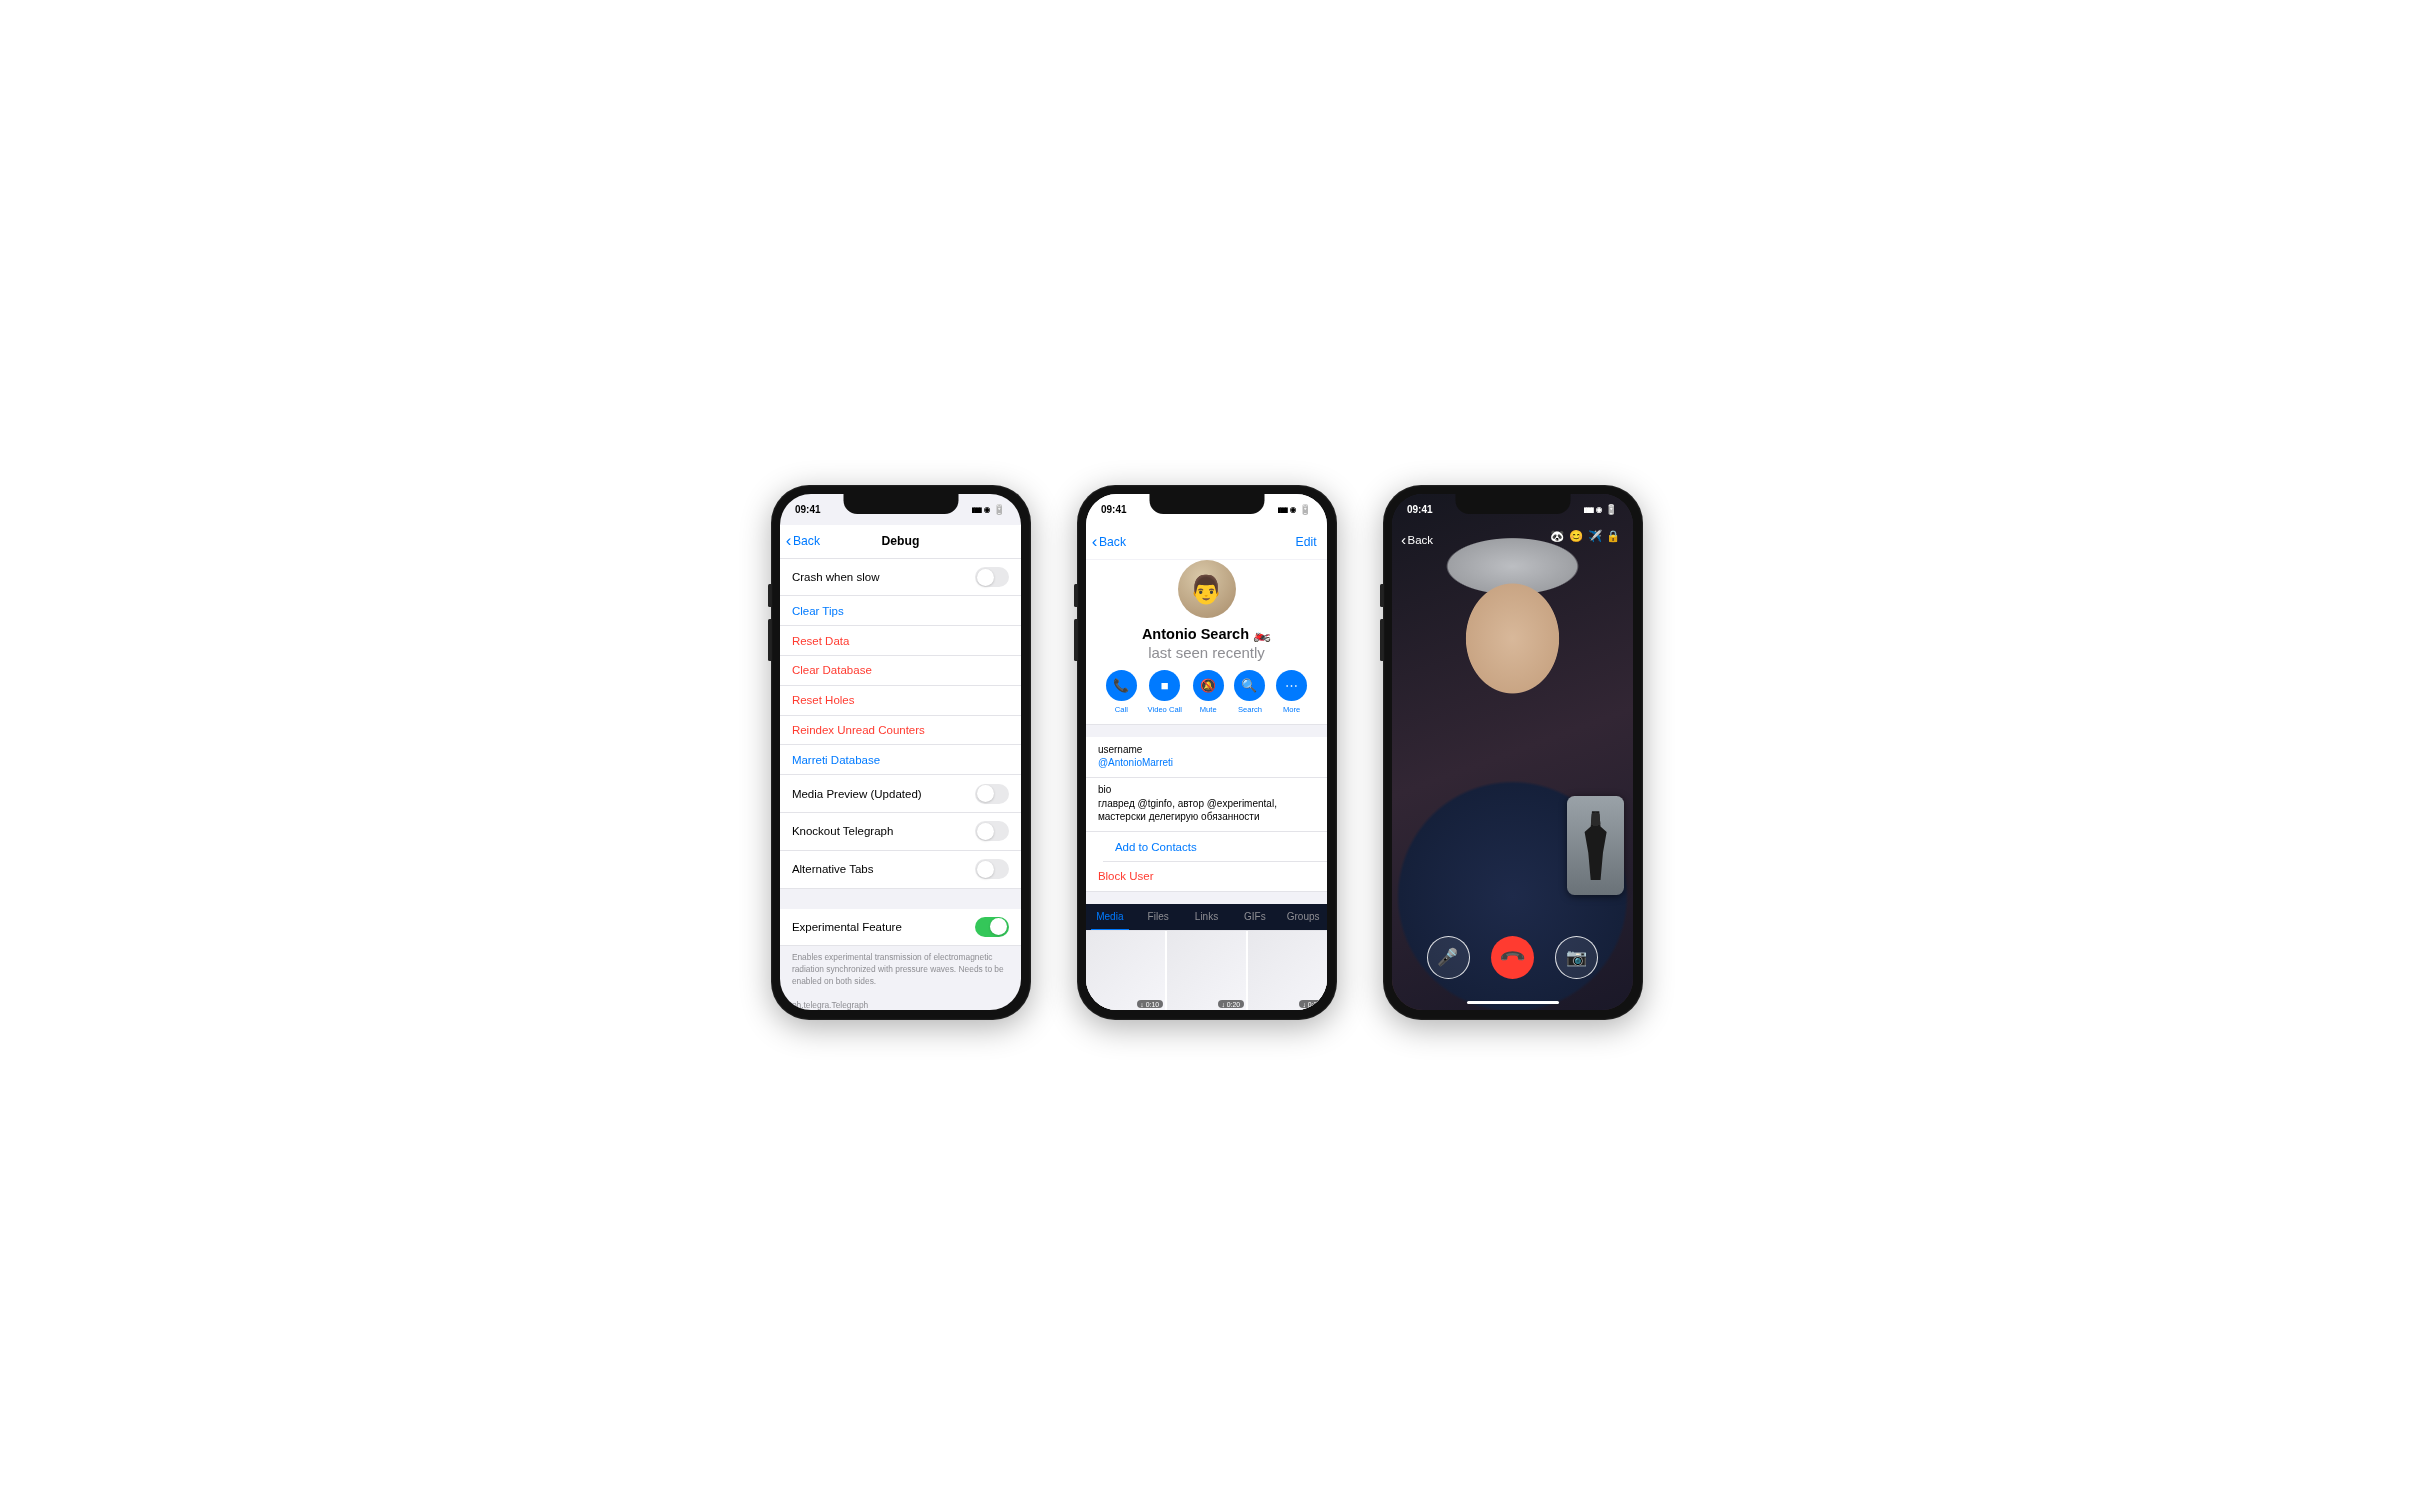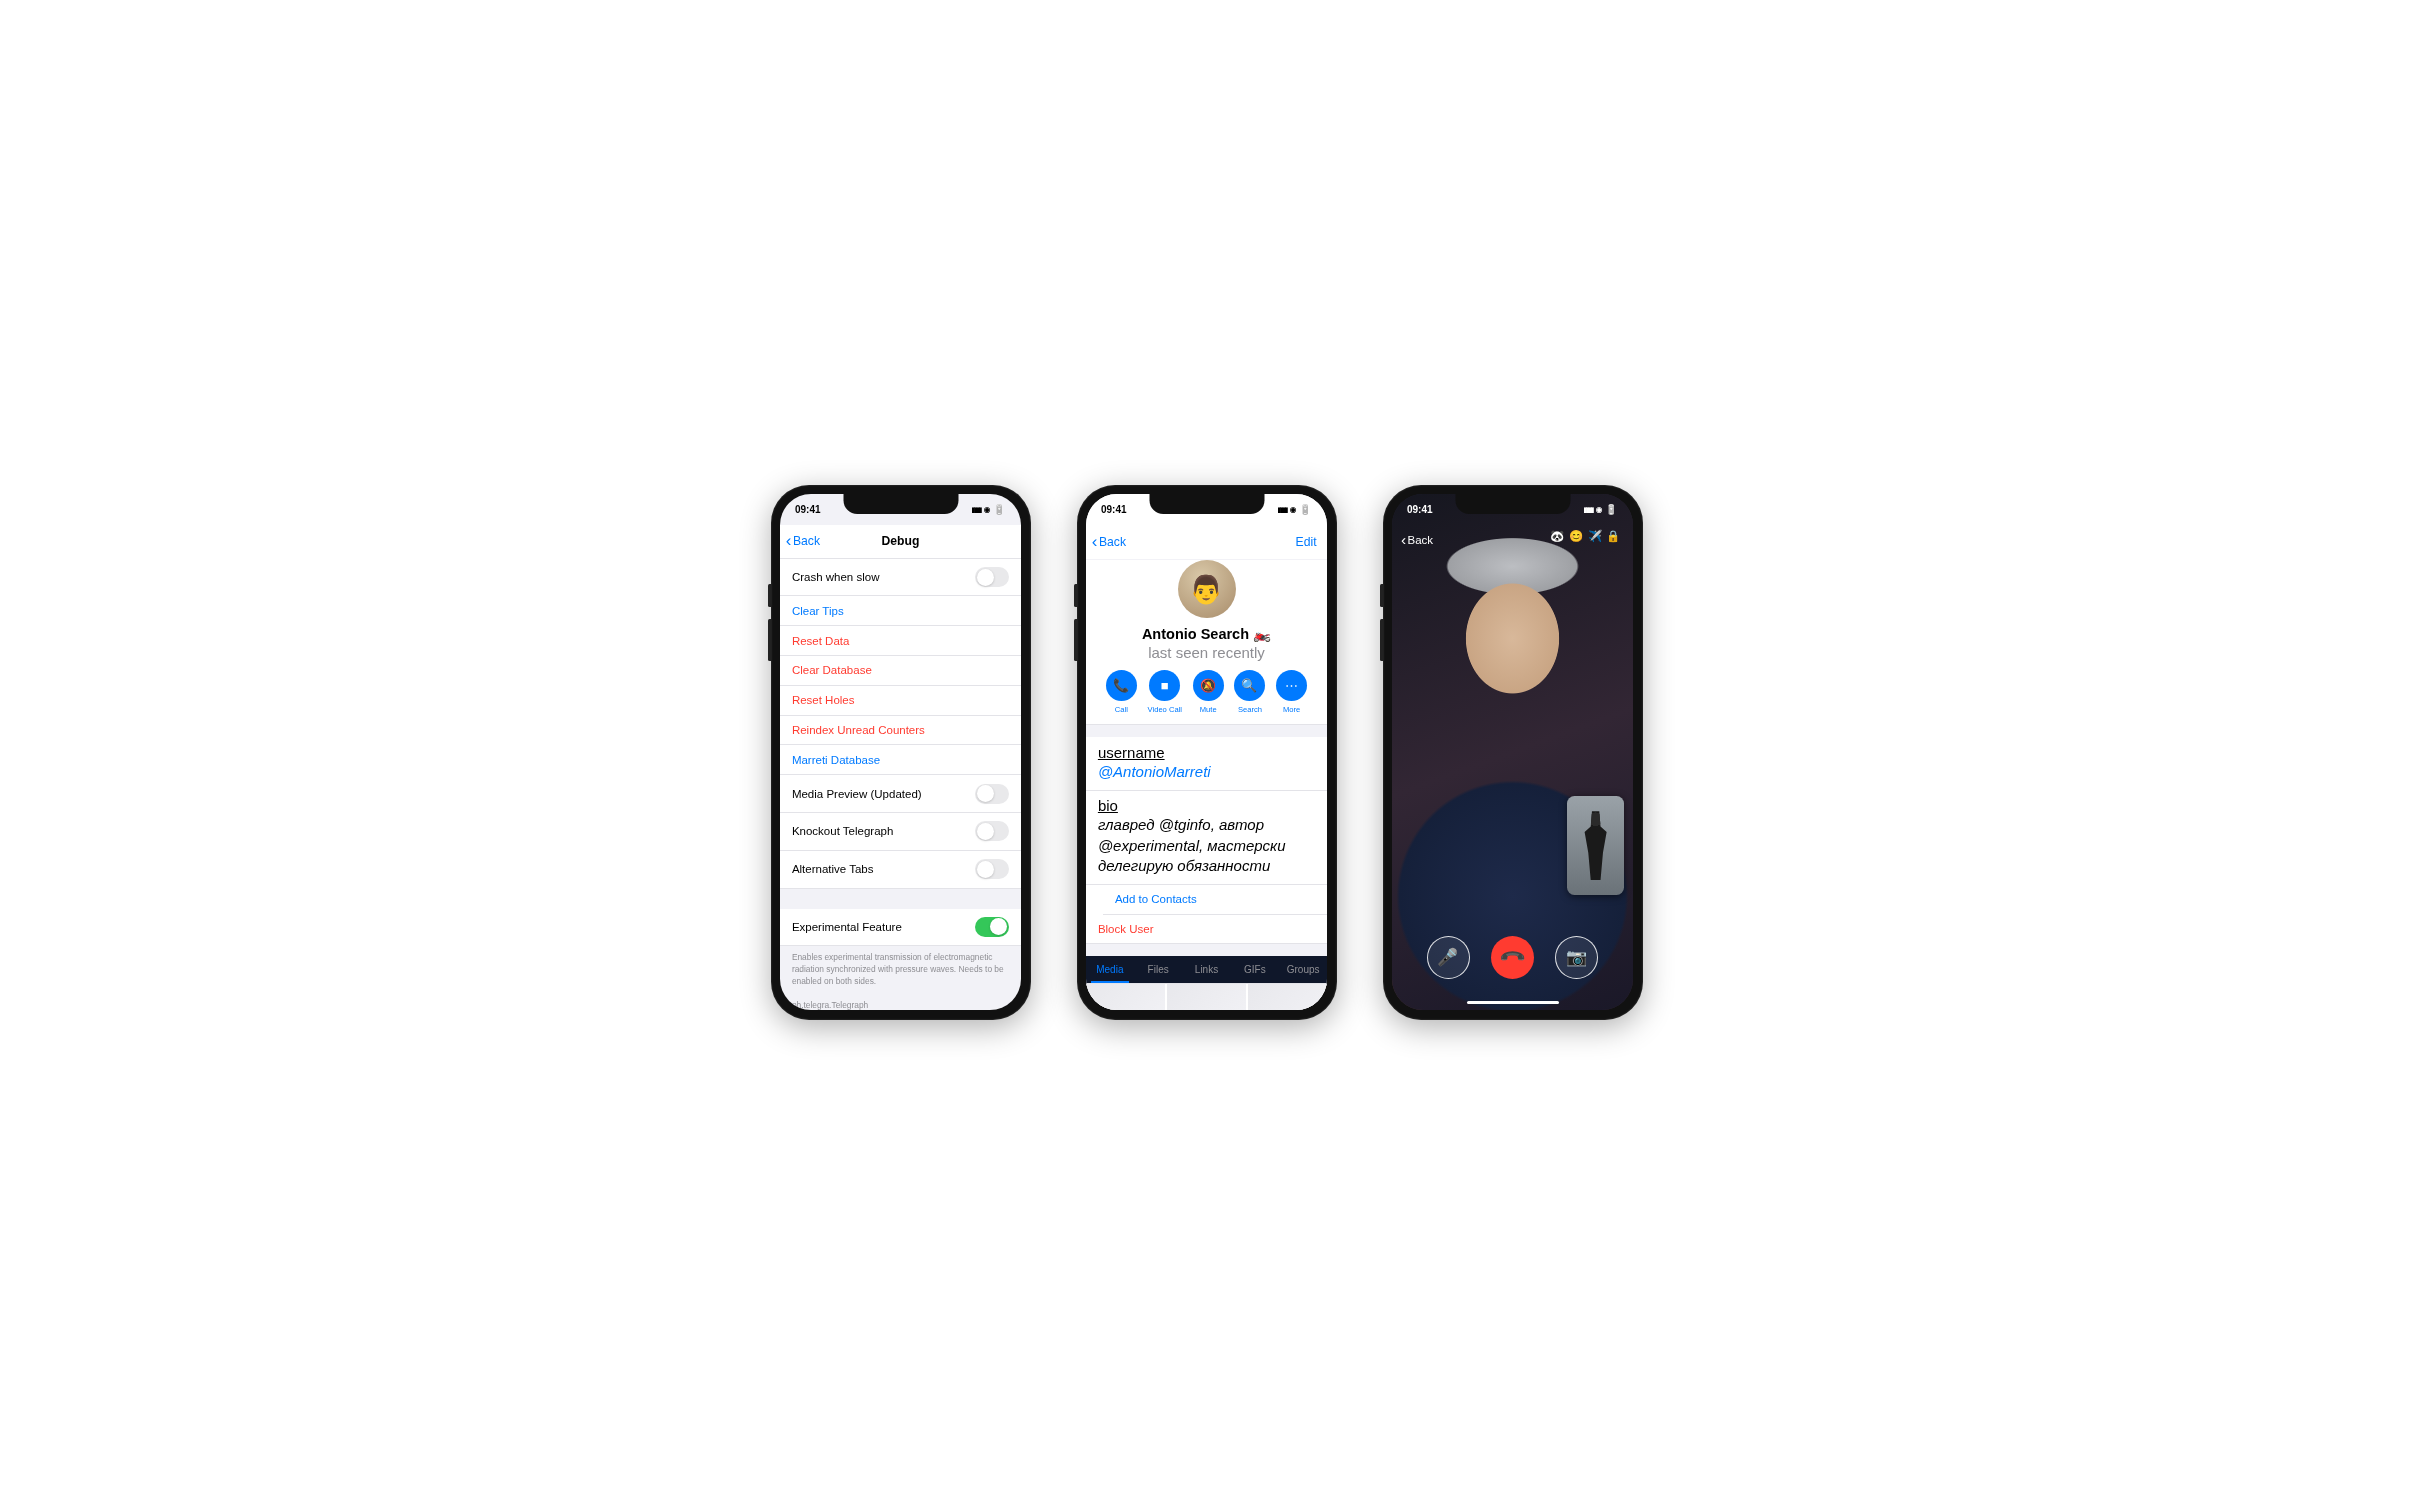--- a/index.html
+++ b/index.html
@@ -128,22 +128,22 @@
   .action-row { display:flex; justify-content:center; gap:10.7px; margin-top:9.2px; }
   .action-btn { display:flex; flex-direction:column; align-items:center; gap:3.1px; }
   .action-circle {
     width:31px; height:31px; border-radius:50%; background:#007aff;
     display:flex; align-items:center; justify-content:center; color:#fff; font-size:13px;
   }
   .action-label { font-size:7.6px; color:#007aff; }
   .info-block { background:#fff; margin-top:12.2px; }
   .info-row { padding:6.1px 12.2px 7.6px; border-bottom:0.8px solid #e3e3e8; }
   .info-row:last-child { border-bottom:none; }
-  .info-label { font-size:15px; color:#000;text-decoration:underline; }
-  .info-value { font-size:15px; margin-top:1.5px; color:#000; line-height:1.35;font-style:italic; }
+  .info-label { font-size:10px; color:#000; }
+  .info-value { font-size:10px; margin-top:1.5px; color:#000; line-height:1.35; }
   .info-value.link { color:#007aff; }
   .action-link { padding:8.4px 12.2px; font-size:11.5px; border-bottom:0.8px solid #e3e3e8; background:#fff; }
   .action-link.blue { color:#007aff;margin-left:17px; }
   .action-link.red { color:#ff3b30; }
   .tabs { display:flex; background:#0f172a; border-bottom:0.8px solid #e3e3e8; margin-top:12px; }
   .tab { flex:1; text-align:center; padding:7.6px 0; font-size:10px; color:#8e8e93; position:relative; }
   .tab.active { color:#007aff; }
   .tab.active::after { content:""; position:absolute; bottom:0; left:10%; right:10%; height:1.5px; background:#007aff; }
   .media-grid { display:grid; grid-template-columns:repeat(3,1fr); gap:1.5px; background:#fff; }
   .media-cell { aspect-ratio:1; background:linear-gradient(135deg,#e8e8ec,#f5f5f9); position:relative; font-size:6.1px; }

